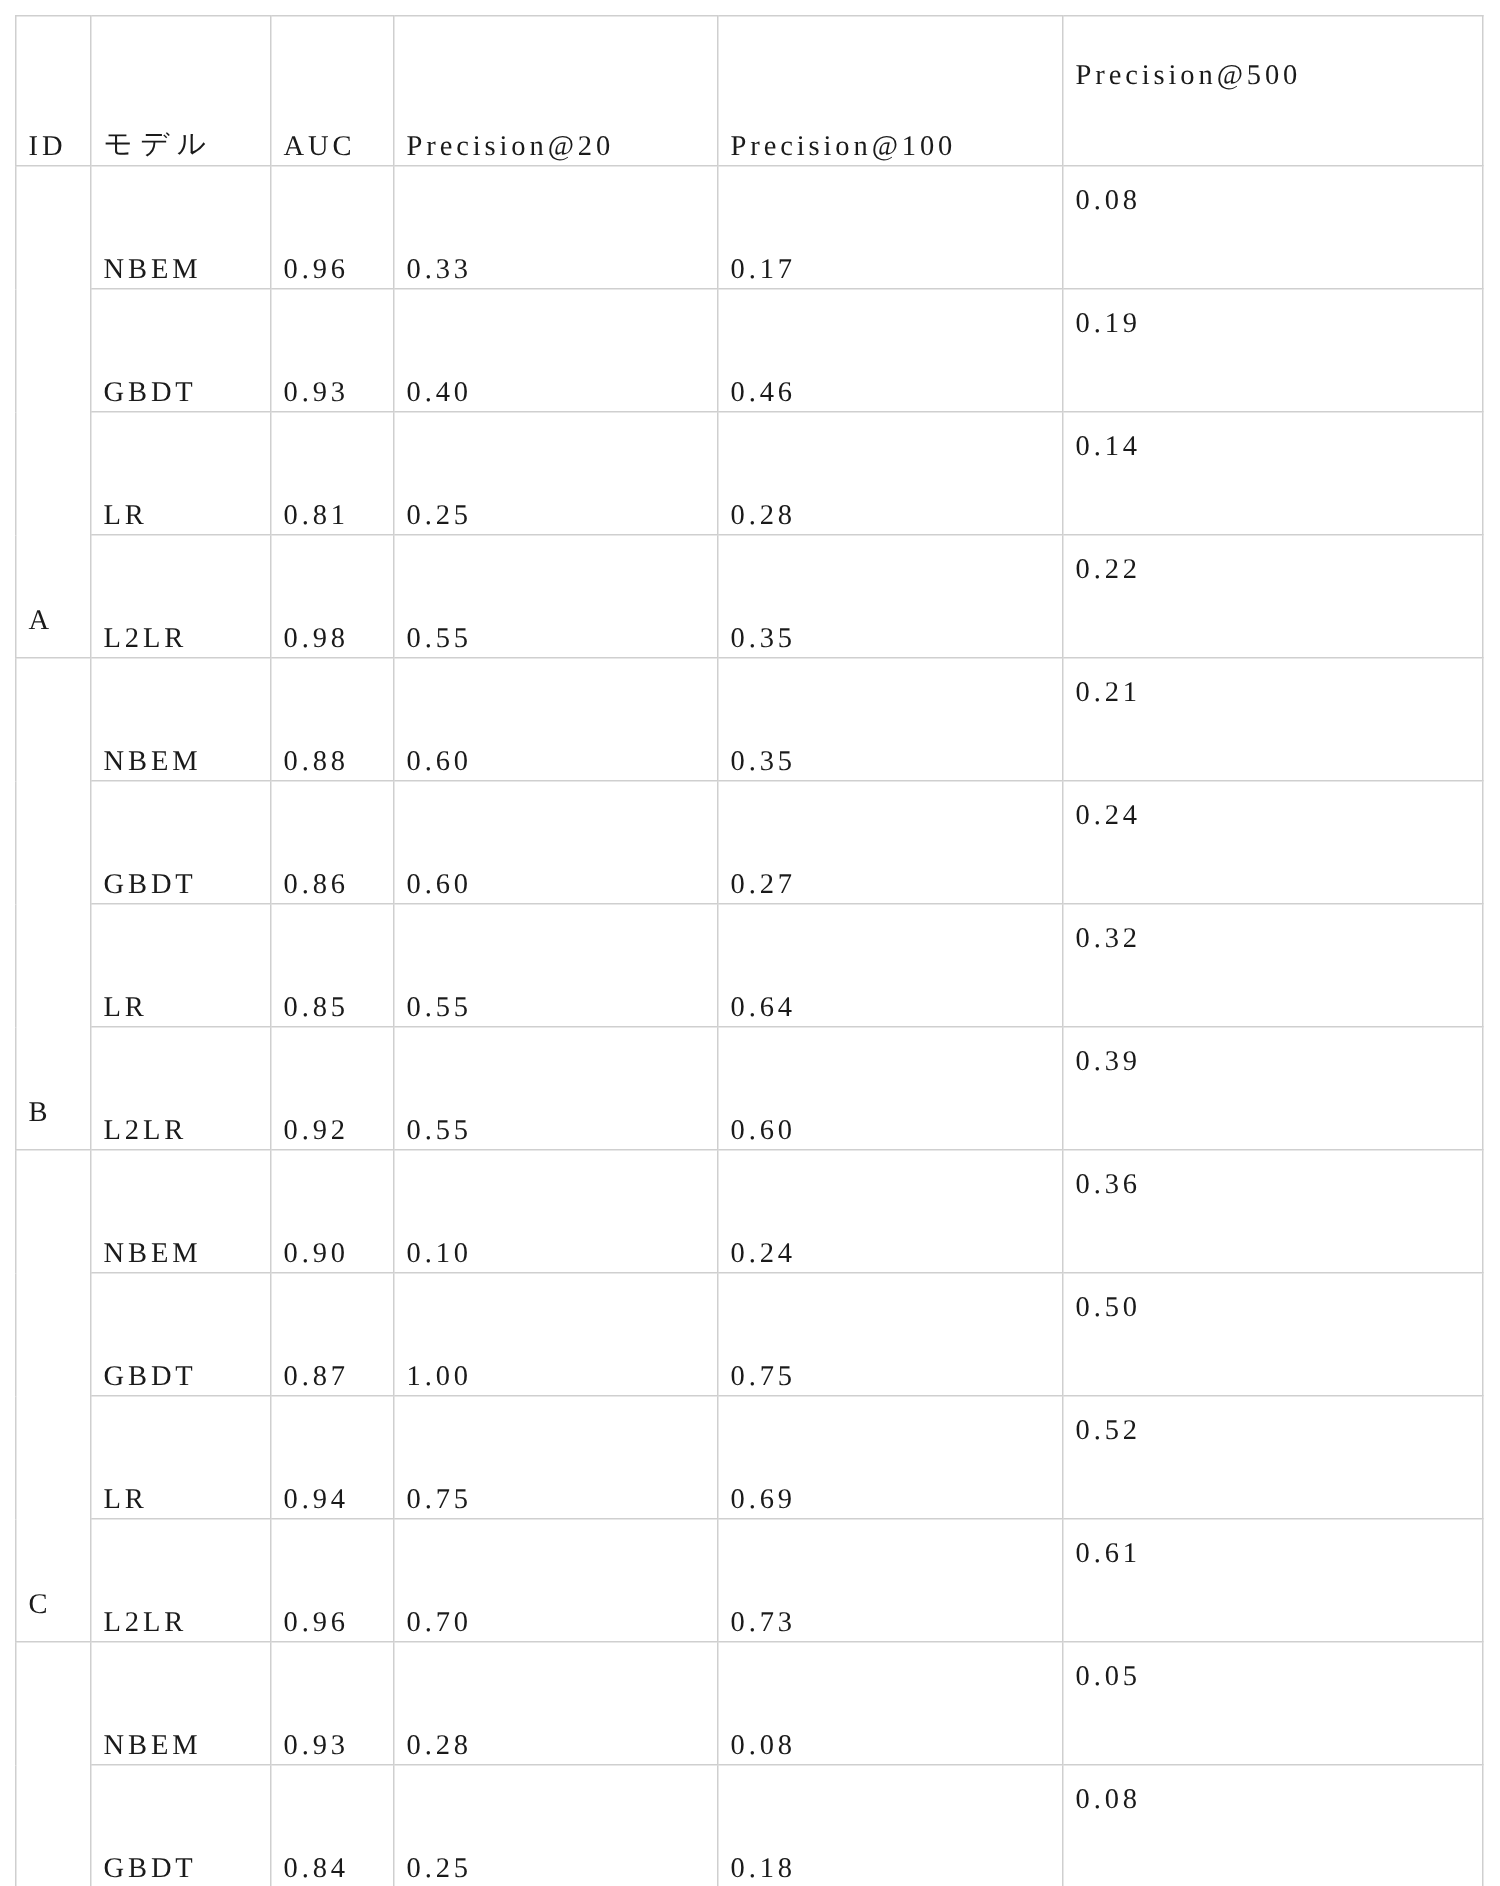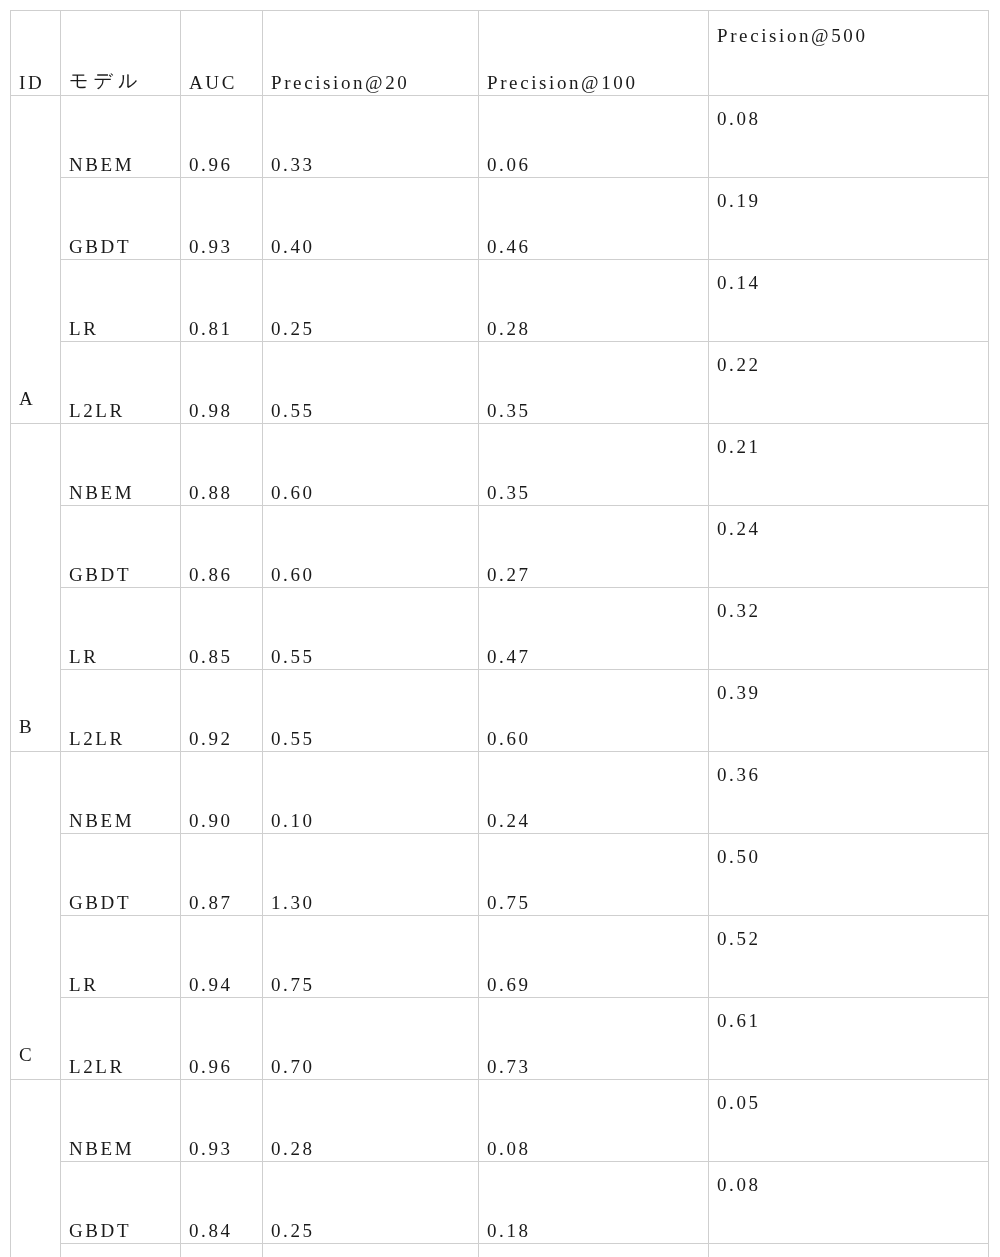--- a/index.html
+++ b/index.html
@@ -44,21 +44,21 @@
   col.c-p20     { width: 216px; }
   col.c-p100    { width: 230px; }
   col.c-p500    { width: 280px; }
 
   thead th {
     height: 71px;
     padding-bottom: 11px;
   }
   thead th.h-p500 {
     vertical-align: top;
-    padding-top: 13px;
+    padding-top: 28px;
   }
   tbody td {
     height: 70px;
     padding-bottom: 12px;
   }
   tbody td.cell-p500 {
     vertical-align: top;
     padding-top: 11px;
     padding-bottom: 0;
   }
@@ -93,21 +93,21 @@
         <th class="h-p100">Precision@100</th>
         <th class="h-p500">Precision@500</th>
       </tr>
     </thead>
     <tbody id="table-body">
         <tr>
           <td class="cell-id" rowspan="4">A</td>
           <td class="cell-model">NBEM</td>
           <td class="cell-auc">0.96</td>
           <td class="cell-p20">0.33</td>
-          <td class="cell-p100">0.06</td>
+          <td class="cell-p100">0.17</td>
           <td class="cell-p500">0.08</td>
         </tr>
         <tr>
           <td class="cell-model">GBDT</td>
           <td class="cell-auc">0.93</td>
           <td class="cell-p20">0.40</td>
           <td class="cell-p100">0.46</td>
           <td class="cell-p500">0.19</td>
         </tr>
         <tr>
@@ -136,42 +136,42 @@
           <td class="cell-model">GBDT</td>
           <td class="cell-auc">0.86</td>
           <td class="cell-p20">0.60</td>
           <td class="cell-p100">0.27</td>
           <td class="cell-p500">0.24</td>
         </tr>
         <tr>
           <td class="cell-model">LR</td>
           <td class="cell-auc">0.85</td>
           <td class="cell-p20">0.55</td>
-          <td class="cell-p100">0.47</td>
+          <td class="cell-p100">0.64</td>
           <td class="cell-p500">0.32</td>
         </tr>
         <tr>
           <td class="cell-model">L2LR</td>
           <td class="cell-auc">0.92</td>
           <td class="cell-p20">0.55</td>
           <td class="cell-p100">0.60</td>
           <td class="cell-p500">0.39</td>
         </tr>
         <tr>
           <td class="cell-id" rowspan="4">C</td>
           <td class="cell-model">NBEM</td>
           <td class="cell-auc">0.90</td>
           <td class="cell-p20">0.10</td>
           <td class="cell-p100">0.24</td>
           <td class="cell-p500">0.36</td>
         </tr>
         <tr>
           <td class="cell-model">GBDT</td>
           <td class="cell-auc">0.87</td>
-          <td class="cell-p20">1.30</td>
+          <td class="cell-p20">1.00</td>
           <td class="cell-p100">0.75</td>
           <td class="cell-p500">0.50</td>
         </tr>
         <tr>
           <td class="cell-model">LR</td>
           <td class="cell-auc">0.94</td>
           <td class="cell-p20">0.75</td>
           <td class="cell-p100">0.69</td>
           <td class="cell-p500">0.52</td>
         </tr>

